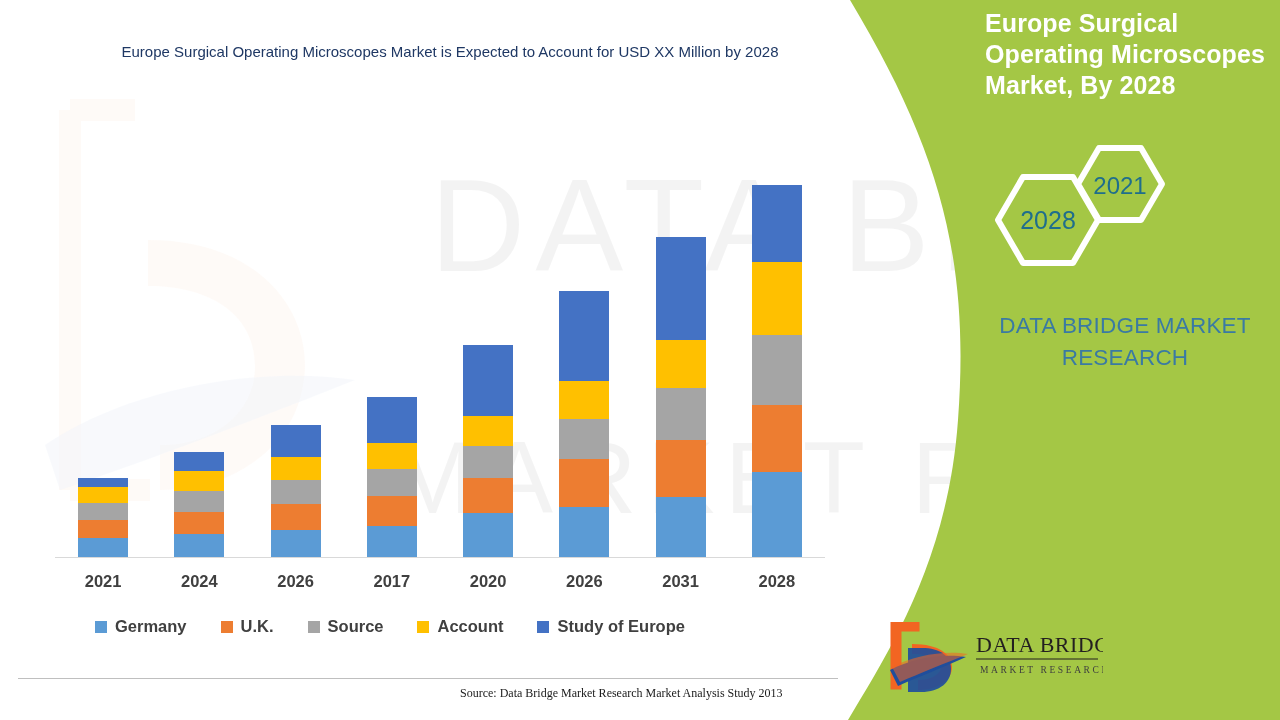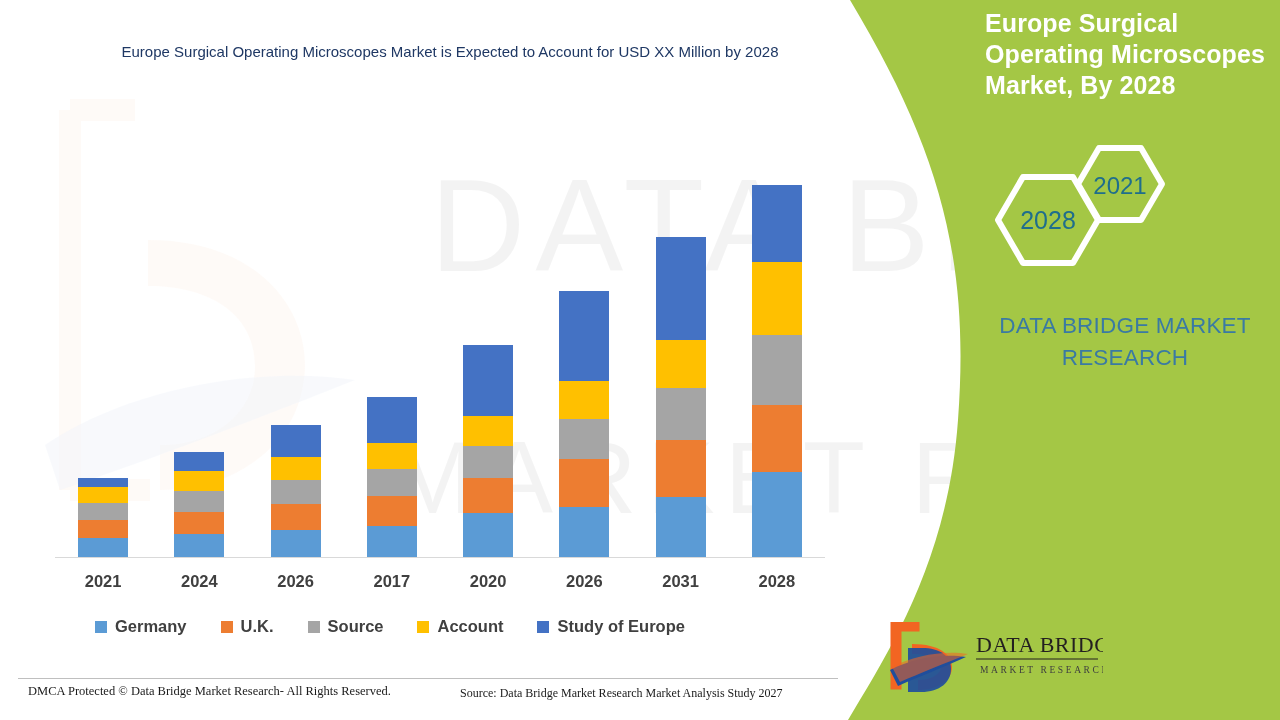--- a/index.html
+++ b/index.html
@@ -320,22 +320,21 @@
         <span class="legend-swatch" style="background: rgb(255, 192, 0);"></span>
         <span class="legend-label">Account</span>
       </div>
       <div class="legend-item">
         <span class="legend-swatch" style="background: rgb(68, 114, 196);"></span>
         <span class="legend-label">Study of Europe</span>
       </div>
     </div>
 
   <div class="footer-rule"></div>
-  <div class="footer-left">DMCA Protected © Data Bridge Market Research- All Rights Reserved.</div>
-  <div class="footer-right">Source: Data Bridge Market Research Market Analysis Study 2027</div>
+  <div class="footer-right">Source: Data Bridge Market Research Market Analysis Study 2013</div>
 
   <svg class="green-panel" viewBox="0 0 460 720" preserveAspectRatio="none">
     <path id="panel-shape" d="M30 0 C120 150 150 260 138 420 C128 560 70 650 28 720 L460 720 L460 0 Z" fill="#A4C745"></path>
   </svg>
 
   <div class="panel-title">Europe Surgical Operating Microscopes Market, By 2028</div>
 
   <svg class="hex-wrap" viewBox="0 0 210 145">
 
     <g>

